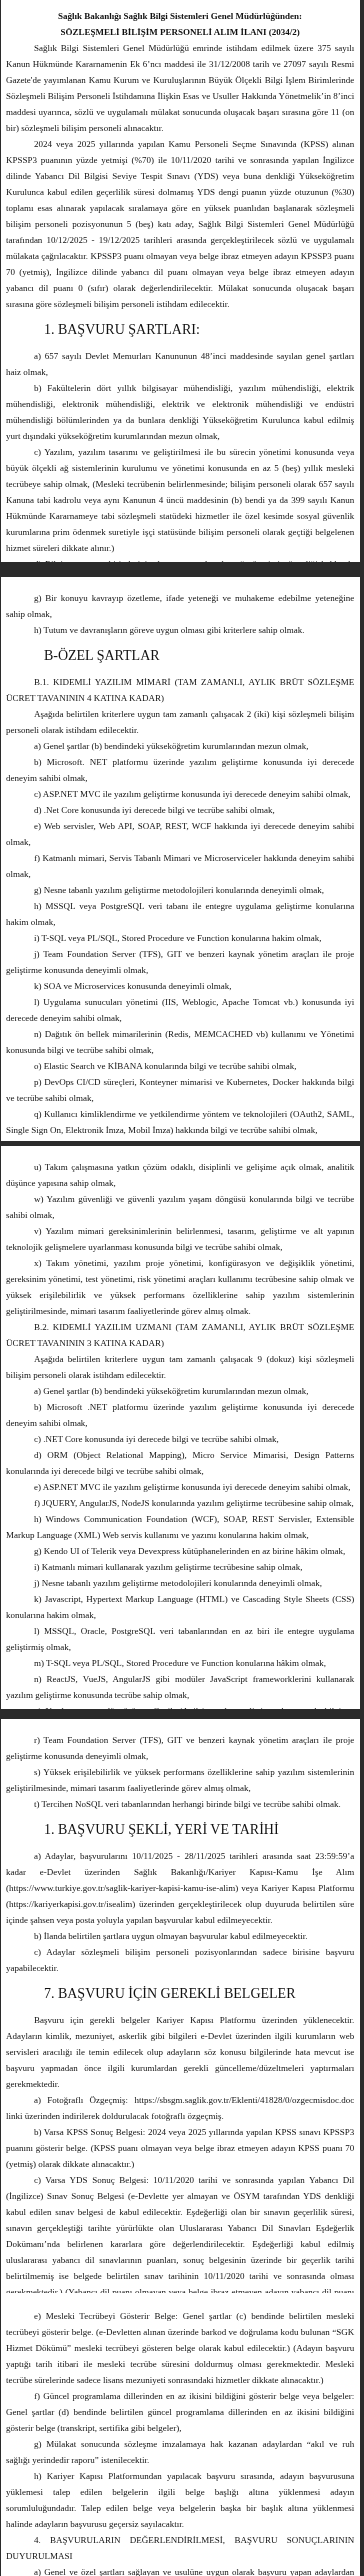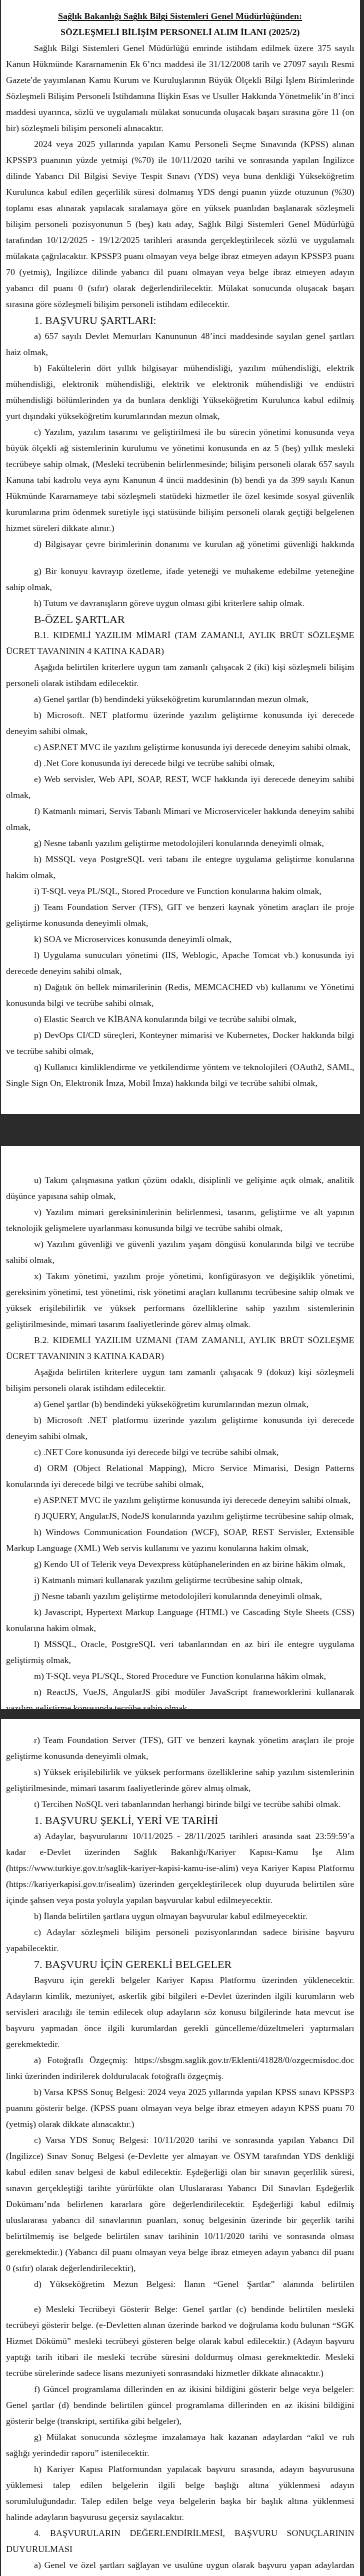--- a/index.html
+++ b/index.html
@@ -29,39 +29,39 @@
     text-indent: 28px;
     hyphens: none;
   }
   .heading-center {
     text-align: center;
     font-weight: bold;
     font-size: 9px;
     line-height: 16px;
     margin: 0;
   }
-  .heading-u { text-decoration: underline; }
-  .sec { text-indent: 28px; font-size: 11px; line-height: 16px; margin: 0; text-align: justify; }
+  .heading-u { }
+  .sec { text-indent: 28px; font-size: 14px; line-height: 16px; margin: 10px; text-align: justify; }
 </style>
 </head>
 <body>
 
 <div class="viewer" id="viewer">
     <div class="page" style="top: 0px; height: 562px; padding-top: 8.3px;">
       <p class="heading-center heading-u">Sağlık Bakanlığı Sağlık Bilgi Sistemleri Genel Müdürlüğünden:</p>
-      <p class="heading-center">SÖZLEŞMELİ BİLİŞİM PERSONELİ ALIM İLANI (2025/2)</p>
+      <p class="heading-center">SÖZLEŞMELİ BİLİŞİM PERSONELİ ALIM İLANI (2034/2)</p>
       <p class="p">Sağlık Bilgi Sistemleri Genel Müdürlüğü emrinde istihdam edilmek üzere 375 sayılı Kanun Hükmünde Kararnamenin Ek 6’ncı maddesi ile 31/12/2008 tarih ve 27097 sayılı Resmi Gazete'de yayımlanan Kamu Kurum ve Kuruluşlarının Büyük Ölçekli Bilgi İşlem Birimlerinde Sözleşmeli Bilişim Personeli İstihdamına İlişkin Esas ve Usuller Hakkında Yönetmelik’in 8’inci maddesi uyarınca, sözlü ve uygulamalı mülakat sonucunda oluşacak başarı sırasına göre 11 (on bir) sözleşmeli bilişim personeli alınacaktır.</p>
       <p class="p">2024 veya 2025 yıllarında yapılan Kamu Personeli Seçme Sınavında (KPSS) alınan KPSSP3 puanının yüzde yetmişi (%70) ile 10/11/2020 tarihi ve sonrasında yapılan İngilizce dilinde Yabancı Dil Bilgisi Seviye Tespit Sınavı (YDS) veya buna denkliği Yükseköğretim Kurulunca kabul edilen geçerlilik süresi dolmamış YDS dengi puanın yüzde otuzunun (%30) toplamı esas alınarak yapılacak sıralamaya göre en yüksek puanlıdan başlanarak sözleşmeli bilişim personeli pozisyonunun 5 (beş) katı aday, Sağlık Bilgi Sistemleri Genel Müdürlüğü tarafından 10/12/2025 - 19/12/2025 tarihleri arasında gerçekleştirilecek sözlü ve uygulamalı mülakata çağrılacaktır. KPSSP3 puanı olmayan veya belge ibraz etmeyen adayın KPSSP3 puanı 70 (yetmiş), İngilizce dilinde yabancı dil puanı olmayan veya belge ibraz etmeyen adayın yabancı dil puanı 0 (sıfır) olarak değerlendirilecektir. Mülakat sonucunda oluşacak başarı sırasına göre sözleşmeli bilişim personeli istihdam edilecektir.</p>
       <p class="sec">1. BAŞVURU ŞARTLARI:</p>
       <p class="p">a)  657 sayılı Devlet Memurları Kanununun 48’inci maddesinde sayılan genel şartları haiz olmak,</p>
       <p class="p">b) Fakültelerin dört yıllık bilgisayar mühendisliği, yazılım mühendisliği, elektrik mühendisliği, elektronik mühendisliği, elektrik ve elektronik mühendisliği ve endüstri mühendisliği bölümlerinden ya da bunlara denkliği Yükseköğretim Kurulunca kabul edilmiş yurt dışındaki yükseköğretim kurumlarından mezun olmak,</p>
       <p class="p">c)  Yazılım, yazılım tasarımı ve geliştirilmesi ile bu sürecin yönetimi konusunda veya büyük ölçekli ağ sistemlerinin kurulumu ve yönetimi konusunda en az 5 (beş) yıllık mesleki tecrübeye sahip olmak, (Mesleki tecrübenin belirlenmesinde; bilişim personeli olarak 657 sayılı Kanuna tabi kadrolu veya aynı Kanunun 4 üncü maddesinin (b) bendi ya da 399 sayılı Kanun Hükmünde Kararnameye tabi sözleşmeli statüdeki hizmetler ile özel kesimde sosyal güvenlik kurumlarına prim ödenmek suretiyle işçi statüsünde bilişim personeli olarak geçtiği belgelenen hizmet süreleri dikkate alınır.)</p>
       <p class="p">d)  Bilgisayar çevre birimlerinin donanımı ve kurulan ağ yönetimi güvenliği hakkında bilgi sahibi olmaları kaydıyla güncel programlama dillerinden en az ikisini bildiğini belgelemek,</p>
     </div>
-    <div class="page" style="top: 550px; height: 564px; padding-top: 13px;">
+    <div class="page" style="top: 577px; height: 564px; padding-top: 13px;">
       <p class="p">g)  Bir konuyu kavrayıp özetleme, ifade yeteneği ve muhakeme edebilme yeteneğine sahip olmak,</p>
       <p class="p">h)  Tutum ve davranışların göreve uygun olması gibi kriterlere sahip olmak.</p>
       <p class="sec">B-ÖZEL ŞARTLAR</p>
       <p class="p">B.1. KIDEMLİ YAZILIM MİMARİ (TAM ZAMANLI, AYLIK BRÜT SÖZLEŞME ÜCRET TAVANININ 4 KATINA KADAR)</p>
       <p class="p">Aşağıda belirtilen kriterlere uygun tam zamanlı çalışacak 2 (iki) kişi sözleşmeli bilişim personeli olarak istihdam edilecektir.</p>
       <p class="p">a)  Genel şartlar (b) bendindeki yükseköğretim kurumlarından mezun olmak,</p>
       <p class="p">b)  Microsoft. NET platformu üzerinde yazılım geliştirme konusunda iyi derecede deneyim sahibi olmak,</p>
       <p class="p">c)  ASP.NET MVC ile yazılım geliştirme konusunda iyi derecede deneyim sahibi olmak,</p>
       <p class="p">d)  .Net Core konusunda iyi derecede bilgi ve tecrübe sahibi olmak,</p>
       <p class="p">e)  Web servisler, Web API, SOAP, REST, WCF hakkında iyi derecede deneyim sahibi olmak,</p>
@@ -70,24 +70,24 @@
       <p class="p">h)  MSSQL veya PostgreSQL veri tabanı ile entegre uygulama geliştirme konularına hakim olmak,</p>
       <p class="p">i)  T-SQL veya PL/SQL, Stored Procedure ve Function konularına hakim olmak,</p>
       <p class="p">j)  Team Foundation Server (TFS), GIT ve benzeri kaynak yönetim araçları ile proje geliştirme konusunda deneyimli olmak,</p>
       <p class="p">k)  SOA ve Microservices konusunda deneyimli olmak,</p>
       <p class="p">l)  Uygulama sunucuları yönetimi (IIS, Weblogic, Apache Tomcat vb.) konusunda iyi derecede deneyim sahibi olmak,</p>
       <p class="p">n)  Dağıtık ön bellek mimarilerinin (Redis, MEMCACHED vb) kullanımı ve Yönetimi konusunda bilgi ve tecrübe sahibi olmak,</p>
       <p class="p">o)  Elastic Search ve KİBANA konularında bilgi ve tecrübe sahibi olmak,</p>
       <p class="p">p)  DevOps CI/CD süreçleri, Konteyner mimarisi ve Kubernetes, Docker hakkında bilgi ve tecrübe sahibi olmak,</p>
       <p class="p">q)  Kullanıcı kimliklendirme ve yetkilendirme yöntem ve teknolojileri (OAuth2, SAML, Single Sign On, Elektronik İmza, Mobil İmza) hakkında bilgi ve tecrübe sahibi olmak,</p>
     </div>
-    <div class="page" style="top: 1146px; height: 563px; padding-top: 26px;">
+    <div class="page" style="top: 1146px; height: 563px; padding-top: 13px;">
       <p class="p">u)  Takım çalışmasına yatkın çözüm odaklı, disiplinli ve gelişime açık olmak, analitik düşünce yapısına sahip olmak,</p>
+      <p class="p">w) Yazılım güvenliği ve güvenli yazılım yaşam döngüsü konularında bilgi ve tecrübe sahibi olmak,</p>
       <p class="p">v)  Yazılım mimari gereksinimlerinin belirlenmesi, tasarım, geliştirme ve alt yapının teknolojik gelişmelere uyarlanması konusunda bilgi ve tecrübe sahibi olmak,</p>
-      <p class="p">w) Yazılım güvenliği ve güvenli yazılım yaşam döngüsü konularında bilgi ve tecrübe sahibi olmak,</p>
       <p class="p">x)  Takım yönetimi, yazılım proje yönetimi, konfigürasyon ve değişiklik yönetimi, gereksinim yönetimi, test yönetimi, risk yönetimi araçları kullanımı tecrübesine sahip olmak ve yüksek erişilebilirlik ve yüksek performans özelliklerine sahip yazılım sistemlerinin geliştirilmesinde, mimari tasarım faaliyetlerinde görev almış olmak.</p>
       <p class="p">B.2. KIDEMLİ YAZILIM UZMANI (TAM ZAMANLI, AYLIK BRÜT SÖZLEŞME ÜCRET TAVANININ 3 KATINA KADAR)</p>
       <p class="p">Aşağıda belirtilen kriterlere uygun tam zamanlı çalışacak 9 (dokuz) kişi sözleşmeli bilişim personeli olarak istihdam edilecektir.</p>
       <p class="p">a)  Genel şartlar (b) bendindeki yükseköğretim kurumlarından mezun olmak,</p>
       <p class="p">b)  Microsoft .NET platformu üzerinde yazılım geliştirme konusunda iyi derecede deneyim sahibi olmak,</p>
       <p class="p">c)  .NET Core konusunda iyi derecede bilgi ve tecrübe sahibi olmak,</p>
       <p class="p">d)  ORM (Object Relational Mapping), Micro Service Mimarisi, Design Patterns konularında iyi derecede bilgi ve tecrübe sahibi olmak,</p>
       <p class="p">e)  ASP.NET MVC ile yazılım geliştirme konusunda iyi derecede deneyim sahibi olmak,</p>
       <p class="p">f)  JQUERY, AngularJS, NodeJS konularında yazılım geliştirme tecrübesine sahip olmak,</p>
       <p class="p">h)  Windows Communication Foundation (WCF), SOAP, REST Servisler, Extensible Markup Language (XML) Web servis kullanımı ve yazımı konularına hakim olmak,</p>
@@ -108,21 +108,21 @@
       <p class="p">a)  Adaylar, başvurularını 10/11/2025 - 28/11/2025 tarihleri arasında saat 23:59:59’a kadar e-Devlet üzerinden Sağlık Bakanlığı/Kariyer Kapısı-Kamu İşe Alım (https://www.turkiye.gov.tr/saglik-kariyer-kapisi-kamu-ise-alim) veya Kariyer Kapısı Platformu (https://kariyerkapisi.gov.tr/isealim) üzerinden gerçekleştirilecek olup duyuruda belirtilen süre içinde şahsen veya posta yoluyla yapılan başvurular kabul edilmeyecektir.</p>
       <p class="p">b)  İlanda belirtilen şartlara uygun olmayan başvurular kabul edilmeyecektir.</p>
       <p class="p">c)  Adaylar sözleşmeli bilişim personeli pozisyonlarından sadece birisine başvuru yapabilecektir.</p>
       <p class="sec">7. BAŞVURU İÇİN GEREKLİ BELGELER</p>
       <p class="p">Başvuru için gerekli belgeler Kariyer Kapısı Platformu üzerinden yüklenecektir. Adayların kimlik, mezuniyet, askerlik gibi bilgileri e-Devlet üzerinden ilgili kurumların web servisleri aracılığı ile temin edilecek olup adayların söz konusu bilgilerinde hata mevcut ise başvuru yapmadan önce ilgili kurumlardan gerekli güncelleme/düzeltmeleri yaptırmaları gerekmektedir.</p>
       <p class="p">a)  Fotoğraflı Özgeçmiş: https://sbsgm.saglik.gov.tr/Eklenti/41828/0/ozgecmisdoc.doc linki üzerinden indirilerek doldurulacak fotoğraflı özgeçmiş.</p>
       <p class="p">b)  Varsa KPSS Sonuç Belgesi: 2024 veya 2025 yıllarında yapılan KPSS sınavı KPSSP3 puanını gösterir belge. (KPSS puanı olmayan veya belge ibraz etmeyen adayın KPSS puanı 70 (yetmiş) olarak dikkate alınacaktır.)</p>
       <p class="p">c)  Varsa YDS Sonuç Belgesi: 10/11/2020 tarihi ve sonrasında yapılan Yabancı Dil (İngilizce) Sınav Sonuç Belgesi (e-Devlette yer almayan ve ÖSYM tarafından YDS denkliği kabul edilen sınav belgesi de kabul edilecektir. Eşdeğerliği olan bir sınavın geçerlilik süresi, sınavın gerçekleştiği tarihte yürürlükte olan Uluslararası Yabancı Dil Sınavları Eşdeğerlik Dokümanı’nda belirlenen kararlara göre değerlendirilecektir. Eşdeğerliği kabul edilmiş uluslararası yabancı dil sınavlarının puanları, sonuç belgesinin üzerinde bir geçerlik tarihi belirtilmemiş ise belgede belirtilen sınav tarihinin 10/11/2020 tarihi ve sonrasında olması gerekmektedir.) (Yabancı dil puanı olmayan veya belge ibraz etmeyen adayın yabancı dil puanı 0 (sıfır) olarak değerlendirilecektir),</p>
       <p class="p">d) Yükseköğretim Mezun Belgesi: İlanın “Genel Şartlar” alanında belirtilen yükseköğretim kurumlarının ilgili bölümlerinden mezun olduğunu gösterir belge. (Yurtdışı öğretim kurumlarından mezun olan adayların başvurularının değerlendirilmeye alınabilmesi için “genel şartlar altında belirtilen bölümlere denk olduğunu gösterir” Yükseköğretim Kurulunca kabul edilmiş denklik belgesini “Denklik Gösterir Belge” alanına yüklemeleri gerekmektedir. e-Devlet üzerinde mezuniyet bilgileri bulunan adayların denklik belgesi ibraz etmesine gerek yoktur.)</p>
     </div>
-    <div class="page" style="top: 2293px; height: 283px; padding-top: 8px;">
+    <div class="page" style="top: 2293px; height: 283px; padding-top: 15px;">
       <p class="p">e)  Mesleki Tecrübeyi Gösterir Belge: Genel şartlar (c) bendinde belirtilen mesleki tecrübeyi gösterir belge. (e-Devletten alınan üzerinde barkod ve doğrulama kodu bulunan “SGK Hizmet Dökümü” mesleki tecrübeyi gösteren belge olarak kabul edilecektir.) (Adayın başvuru yaptığı tarih itibari ile mesleki tecrübe süresini doldurmuş olması gerekmektedir. Mesleki tecrübe sürelerinde sadece lisans mezuniyeti sonrasındaki hizmetler dikkate alınacaktır.)</p>
       <p class="p">f)  Güncel programlama dillerinden en az ikisini bildiğini gösterir belge veya belgeler: Genel şartlar (d) bendinde belirtilen güncel programlama dillerinden en az ikisini bildiğini gösterir belge (transkript, sertifika gibi belgeler),</p>
       <p class="p">g)  Mülakat sonucunda sözleşme imzalamaya hak kazanan adaylardan “akıl ve ruh sağlığı yerindedir raporu” istenilecektir.</p>
       <p class="p">h) Kariyer Kapısı Platformundan yapılacak başvuru sırasında, adayın başvurusuna yüklemesi talep edilen belgelerin ilgili belge başlığı altına yüklenmesi adayın sorumluluğundadır. Talep edilen belge veya belgelerin başka bir başlık altına yüklenmesi halinde adayların başvurusu geçersiz sayılacaktır.</p>
       <p class="p">4. BAŞVURULARIN DEĞERLENDİRİLMESİ, BAŞVURU SONUÇLARININ DUYURULMASI</p>
       <p class="p">a)  Genel ve özel şartları sağlayan ve usulüne uygun olarak başvuru yapan adaylardan KPSSP3 puanının yüzde yetmişi (%70) ile yabancı dil puanının yüzde otuzunun (%30) toplamı esas alınarak her pozisyon için sıralama yapılacak ve aday listesi oluşturulacaktır.</p>
     </div>
   </div>
 
 

